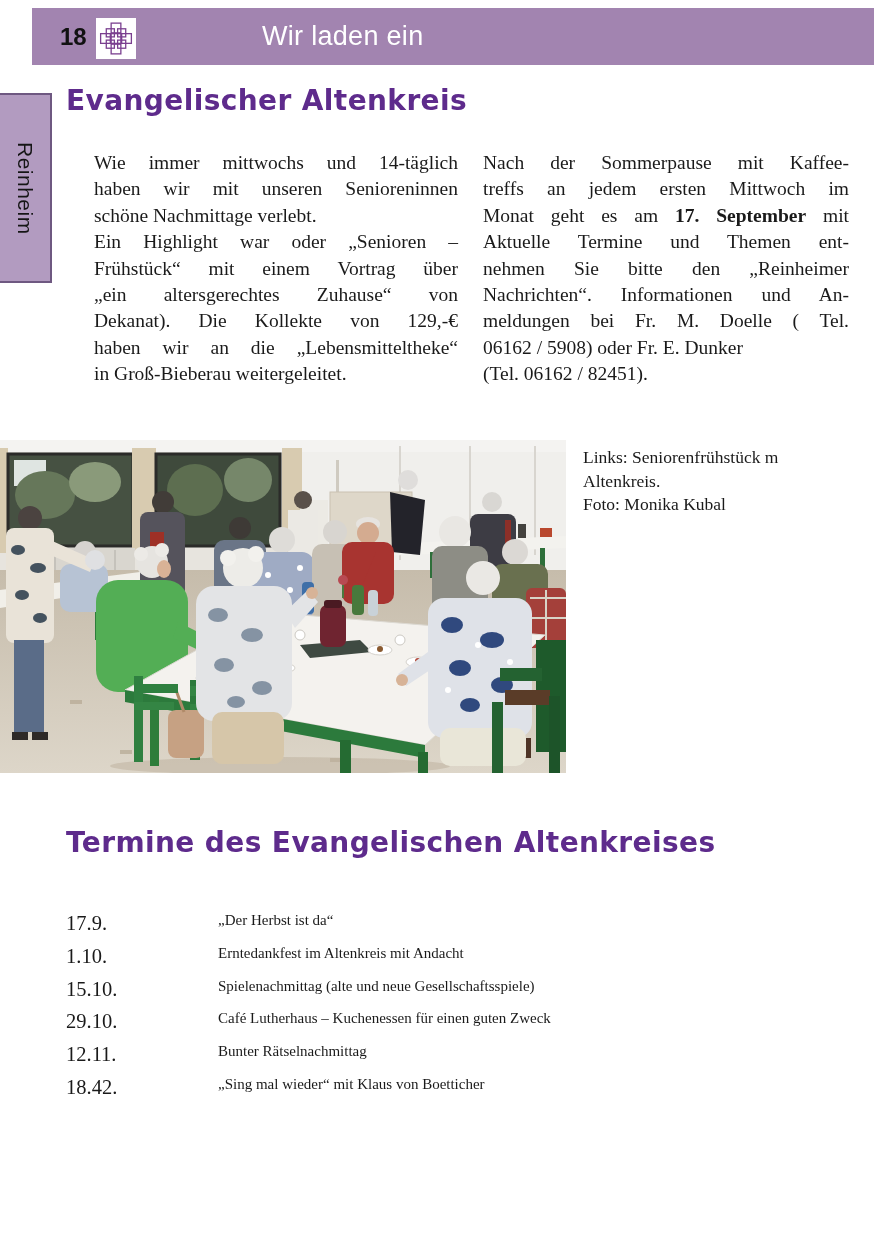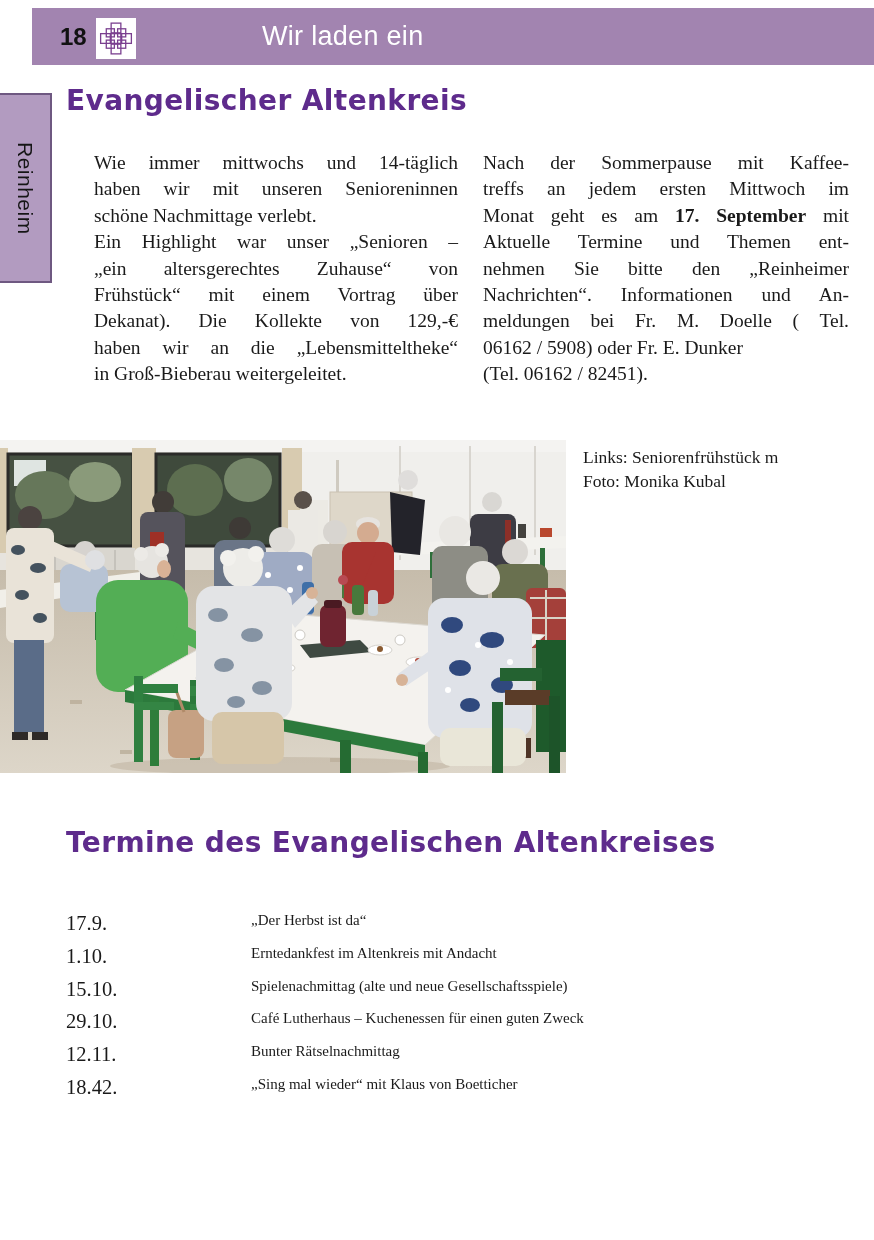--- a/index.html
+++ b/index.html
@@ -51,21 +51,21 @@
     font-size:19.5px;line-height:26.4px;text-align:left;white-space:normal;
   }
   .tline.jline{text-align:justify;text-align-last:justify;}
   
   .photo{position:absolute;left:0;top:440px;width:566px;height:333px;}
   
   .caption{position:absolute;left:583px;top:446px;width:280px;}
   .caption-line{font-size:17.5px;line-height:23.6px;}
   
   .events{position:absolute;left:66px;top:912px;width:760px;}
-  .event-row{display:flex;height:32.8px;align-items:flex-start;gap:33px;}
+  .event-row{display:flex;height:32.8px;align-items:flex-start;}
   .event-date{width:152px;flex:0 0 152px;font-size:20.5px;}
   .event-label{font-size:15px;}
 </style>
 </head>
 <body>
 
 <div class="header">
   <div class="page-num">18</div>
   <div class="logo-box">
     <svg width="34" height="35" viewBox="0 0 42 42">
@@ -88,23 +88,23 @@
 <div class="side-tab">
   <span>Reinheim</span>
 </div>
 
 <div id="h-article" class="script-heading">Evangelischer Altenkreis</div>
 
 <div id="col-left" class="col">
     <div class="tline jline">Wie immer mittwochs und 14-täglich</div>
     <div class="tline jline">haben wir mit unseren Senioreninnen</div>
     <div class="tline">schöne Nachmittage verlebt.</div>
-    <div class="tline jline">Ein Highlight war unser „Senioren –</div>
+    <div class="tline jline">Ein Highlight war oder „Senioren –</div>
+    <div class="tline jline">Frühstück“ mit einem Vortrag über</div>
     <div class="tline jline">„ein altersgerechtes Zuhause“ von</div>
-    <div class="tline jline">Frühstück“ mit einem Vortrag über</div>
     <div class="tline jline">Dekanat). Die Kollekte von 129,-€</div>
     <div class="tline jline">haben wir an die „Lebensmitteltheke“</div>
     <div class="tline">in Groß-Bieberau weitergeleitet.</div>
   </div>
 
 <div id="col-right" class="col">
     <div class="tline jline">Nach der Sommerpause mit Kaffee-</div>
     <div class="tline jline">treffs an jedem ersten Mittwoch im</div>
     <div class="tline jline">Monat geht es am <b>17. September</b> mit</div>
     <div class="tline jline">Aktuelle Termine und Themen ent-</div>
@@ -292,20 +292,21 @@
   <rect x="492" y="262" width="11" height="71" fill="#246231"></rect>
   <rect x="549" y="256" width="11" height="77" fill="#1d5429"></rect>
 
   <rect x="134" y="236" width="9" height="86" fill="#2f8040"></rect>
   <rect x="134" y="244" width="44" height="9" fill="#2f8040"></rect>
   <rect x="134" y="262" width="40" height="8" fill="#348544"></rect>
 </svg>
 
 <div class="caption">
     <div class="caption-line">Links: Seniorenfrühstück m</div>
+    <div class="caption-line">Altenkreis.</div>
     <div class="caption-line">Foto: Monika Kubal</div>
   </div>
 
 <div id="h-events" class="script-heading">Termine des Evangelischen Altenkreises</div>
 
 <div class="events">
     <div class="event-row">
     <span class="event-date">17.9.</span>
     <span class="event-label">„Der Herbst ist da“</span>
   </div>

